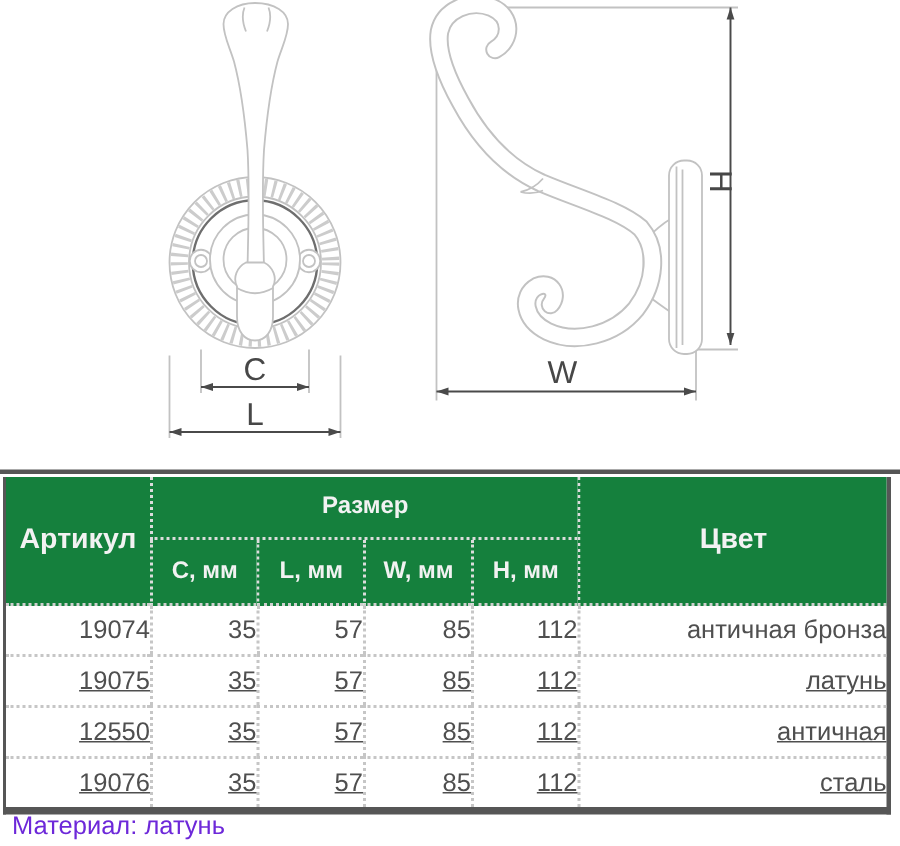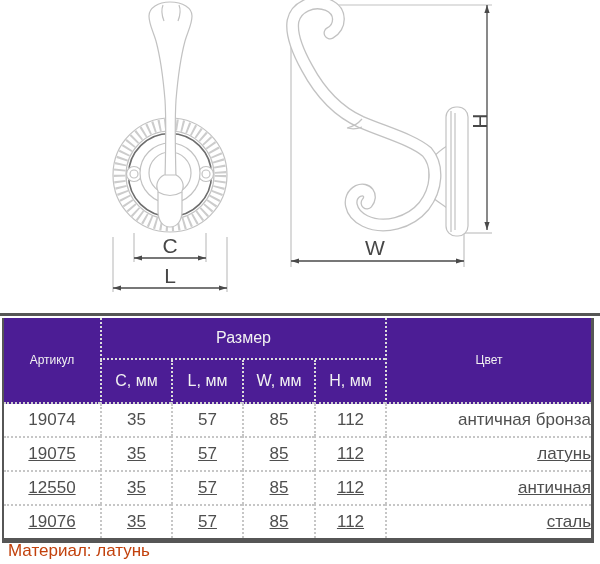--- a/index.html
+++ b/index.html
@@ -17,32 +17,32 @@
   .dimfill{fill:#4a4a4a;stroke:none;}
   .dimtext{fill:#474747;font-size:21px;font-family:"Liberation Sans",sans-serif;}
 
   
   #rule{position:absolute;left:0;top:313px;width:600px;height:2.5px;background:#565656;}
 
   
   #spec-table{position:absolute;left:2px;top:318px;width:592px;border-collapse:separate;border-spacing:0;
     border-left:2px solid #565656;border-right:3px solid #565656;border-bottom:5px solid #565656;
     table-layout:fixed;background:#ffffff;}
-  #spec-table th{background:#4c1d95;color:#f2f2f2;font-weight:normal;font-size:16px;}
-  #spec-table .th-article,#spec-table .th-color{font-size:12px;}
+  #spec-table th{background:#15803d;color:#f2f2f2;font-weight:bold;font-size:16px;}
+  #spec-table .th-article,#spec-table .th-color{font-size:19px;}
   #spec-table .hsep{border-left:2px dotted #dcdcdc;}
   #spec-table .th-size{border-bottom:2px dotted #dcdcdc;height:38px;}
   #spec-table thead tr.subrow th{height:40px;}
   #spec-table thead .bot{border-bottom:2px dotted #cfcfcf;}
-  #spec-table td{color:#4f4f4f;font-size:17px;text-align:center;height:32px;padding:0;}
+  #spec-table td{color:#4f4f4f;font-size:17px;text-align:right;height:32px;padding:0;}
   #spec-table td.bsep{border-left:2px dotted #c6c6c6;}
   #spec-table tbody tr+tr td{border-top:2px dotted #c6c6c6;text-decoration:underline;}
   #spec-table td.color-cell{text-align:right;padding-left:22px;}
 
-  #material-note{position:absolute;left:8px;top:541px;font-size:17px;color:#c2410c;}
+  #material-note{position:absolute;left:8px;top:541px;font-size:17px;color:#6d28d9;}
 </style>
 </head>
 <body>
 
 <svg id="drawing" viewBox="0 0 600 312" xmlns="http://www.w3.org/2000/svg">
 
   <g>
 
     <circle class="rope" cx="170" cy="175" r="50.5"></circle>
     <circle class="ln" cx="170" cy="175" r="57"></circle>

